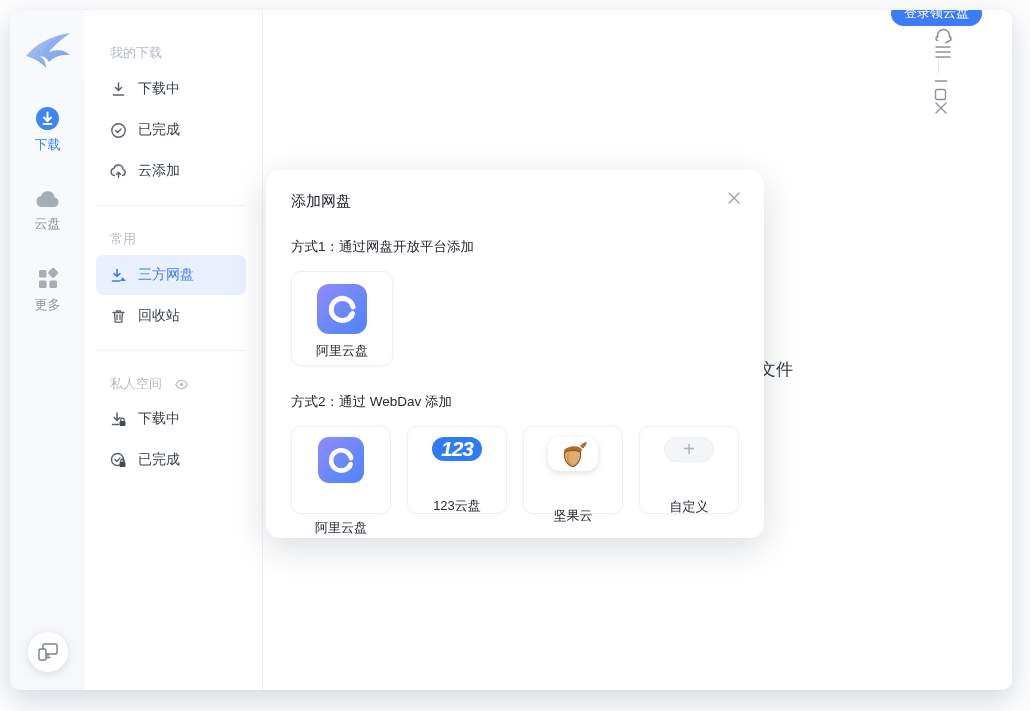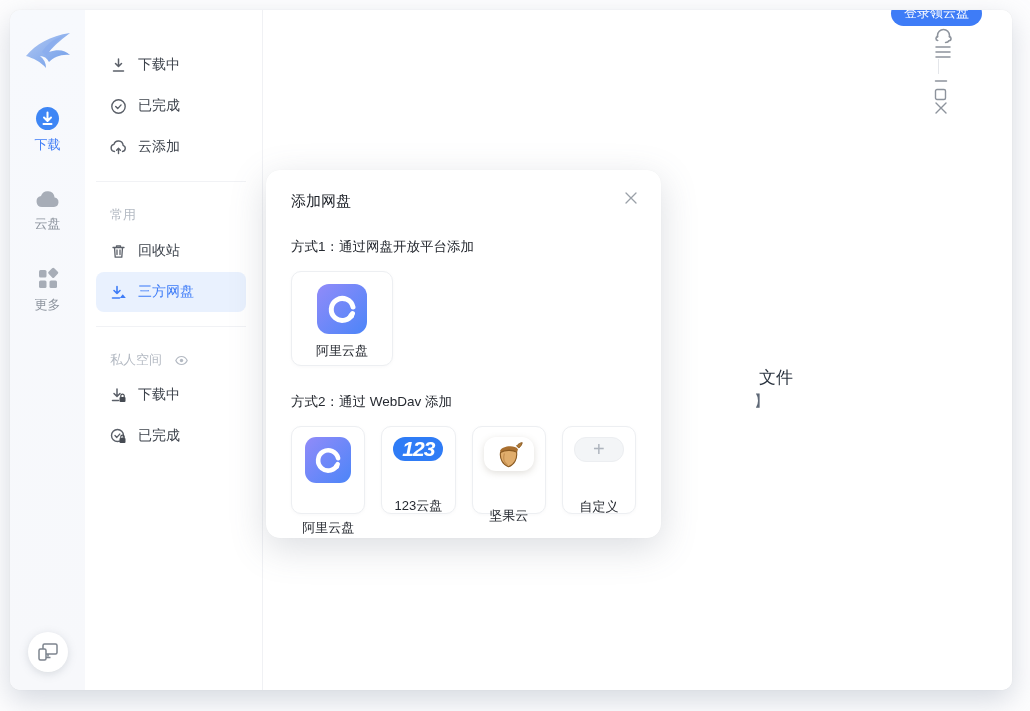--- a/index.html
+++ b/index.html
@@ -39,25 +39,25 @@
   .search input::placeholder{ color:#bac0ca; }
   .search .mag{ position:absolute; left:11px; top:8px; }
   .top-right{ margin-left:auto; display:flex; align-items:center; margin-right:30px;flex-direction:column; }
   .avatar{ width:29px; height:29px; border-radius:50%; overflow:hidden; cursor:pointer; }
   .login-btn{ margin-left:9px; height:25px; padding:0 13px; border:none; border-radius:13px;
     background:#3e7cf7; color:#fff; font-size:13px; display:flex; align-items:center; cursor:pointer; font-family:inherit; }
   .tb-icon{ margin-left:22px; display:flex; align-items:center; cursor:pointer; }
   .tb-sep{ width:1px; height:15px; background:#e4e6ea; margin-left:12px; }
   .win-ctl{ margin-left:17px; display:flex; align-items:center; cursor:pointer; }
 
-  .bg-frag-top{ position:absolute; left:496px; top:356px; font-size:17px; color:#2b3440; font-weight:500; }
+  .bg-frag-top{ position:absolute; left:496px; top:348px; font-size:17px; color:#2b3440; font-weight:500; }
   .bg-frag-bottom{ position:absolute; left:491px; top:382px; font-size:15px; color:#5f6977; }
 
   
-  .modal{ position:absolute; left:256px; top:160px; width:395px; height:368px; background:#fff; border-radius:14px;
+  .modal{ position:absolute; left:256px; top:160px; width:498px; height:368px; background:#fff; border-radius:14px;
     box-shadow:0 10px 36px rgba(90,100,120,.22), 0 0 1px rgba(0,0,0,.06); padding:22px 25px; z-index:5; }
   .modal-title{ font-size:15px; color:#20242b; }
   .modal-close{ position:absolute; right:20px; top:18px; width:20px; height:20px; display:flex; align-items:center; justify-content:center; cursor:pointer; }
   .sec-label{ font-size:13.5px; color:#262a31; margin-top:27px; }
   .cards-row{ display:flex; gap:16px; margin-top:15px; }
   .drive-card{ width:102px; border:1px solid #edeff2; border-radius:10px; background:#fff;
     display:flex; flex-direction:column; align-items:center; cursor:pointer; box-shadow:0 1px 3px rgba(160,168,180,.08); }
   .drive-card.h1{ height:95px; }
   .drive-card.h2{ height:88px;gap:28px; }
   .drive-card .card-label{ font-size:13px; color:#262a31; margin-top:8px; }
@@ -119,20 +119,21 @@
     <div class="rail-bottom">
       <svg width="22" height="20" viewBox="0 0 22 20">
         <rect x="6" y="2" width="14" height="10" rx="1.5" fill="none" stroke="#7d848e" stroke-width="1.5"></rect>
         <path d="M11 12v2.5M8.5 15.5h5" stroke="#7d848e" stroke-width="1.5" fill="none"></path>
         <rect x="2" y="7" width="7" height="11" rx="1.5" fill="#fff" stroke="#7d848e" stroke-width="1.5"></rect>
       </svg>
     </div>
   </div>
 
   <div class="nav">
+    <div class="nav-header">我的下载</div>
 
     <div class="nav-item">
       <span class="nav-icon">
         <svg viewBox="0 0 17 17">
             <path d="M8.5 2v7M5.5 6.5l3 3 3-3M3.5 14h10" stroke="#5b6069" stroke-width="1.5" fill="none" stroke-linecap="round" stroke-linejoin="round"></path>
           </svg>
       </span>
       <span>下载中</span>
     </div>
 
@@ -152,37 +153,37 @@
             <path d="M4.5 12.5a3.6 3.6 0 0 1-.6-7.1 4.7 4.7 0 0 1 9.2.9 3.2 3.2 0 0 1-.6 6.2" stroke="#5b6069" stroke-width="1.4" fill="none" stroke-linecap="round"></path>
             <path d="M8.5 14.5V9.5M6.6 11.2l1.9-1.9 1.9 1.9" stroke="#5b6069" stroke-width="1.4" fill="none" stroke-linecap="round" stroke-linejoin="round"></path>
           </svg>
       </span>
       <span>云添加</span>
     </div>
 
     <div class="nav-divider"></div>
     <div class="nav-header">常用</div>
 
-    <div class="nav-item">
-      <span class="nav-icon">
-        <svg viewBox="0 0 17 17">
-            <path d="M3 4.5h11M6.5 4V2.8h4V4M4.5 4.5l.7 9.7h6.6l.7-9.7M7 7v4.5M10 7v4.5" stroke="#5b6069" stroke-width="1.3" fill="none" stroke-linecap="round" stroke-linejoin="round"></path>
-          </svg>
-      </span>
-      <span>回收站</span>
-    </div>
-
     <div class="nav-item selected">
       <span class="nav-icon">
         <svg viewBox="0 0 17 17">
             <path d="M7 2.5v7M4 6.5l3 3 3-3M2.5 14h7" stroke="#3e7cf7" stroke-width="1.6" fill="none" stroke-linecap="round" stroke-linejoin="round"></path>
             <path d="M12.8 10.2l3 3.8h-6z" fill="#3e7cf7"></path>
           </svg>
       </span>
       <span>三方网盘</span>
+    </div>
+
+    <div class="nav-item">
+      <span class="nav-icon">
+        <svg viewBox="0 0 17 17">
+            <path d="M3 4.5h11M6.5 4V2.8h4V4M4.5 4.5l.7 9.7h6.6l.7-9.7M7 7v4.5M10 7v4.5" stroke="#5b6069" stroke-width="1.3" fill="none" stroke-linecap="round" stroke-linejoin="round"></path>
+          </svg>
+      </span>
+      <span>回收站</span>
     </div>
 
     <div class="nav-divider"></div>
     <div class="nav-header-row">
       <span class="nav-header">私人空间</span>
       <svg width="15" height="15" viewBox="0 0 15 15">
         <path d="M1.8 7.5C3 5 5 3.5 7.5 3.5S12 5 13.2 7.5C12 10 10 11.5 7.5 11.5S3 10 1.8 7.5Z" stroke="#b4bac3" stroke-width="1.2" fill="none"></path>
         <circle cx="7.5" cy="7.5" r="1.7" fill="#b4bac3"></circle>
       </svg>
     </div>

